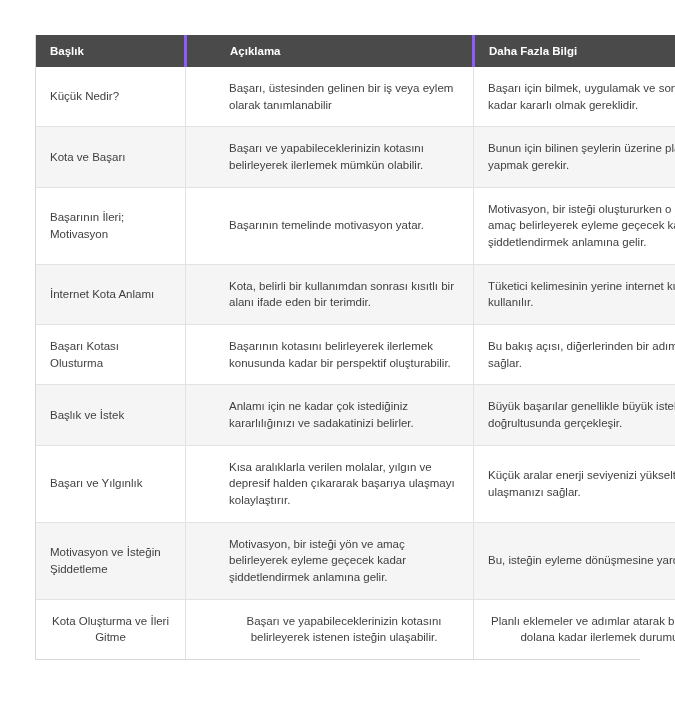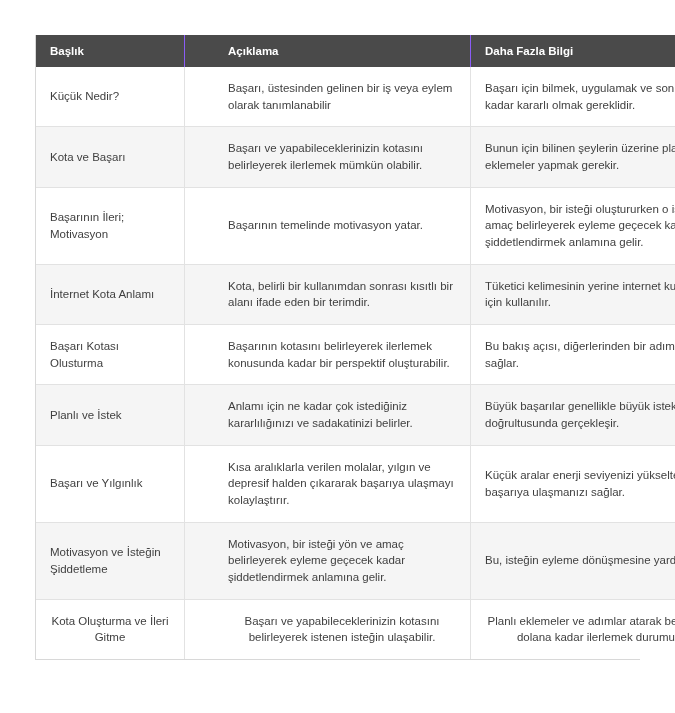--- a/index.html
+++ b/index.html
@@ -41,21 +41,21 @@
     border-collapse: collapse;
     table-layout: fixed;
   }
   thead th {
     background: #4a4a4a;
     color: #ffffff;
     font-size: 11.5px;
     font-weight: bold;
     text-align: left;
     padding: 10px 14px;
-    border-right: 1px solid #8b5cf6;
+    border-right: 3px solid #8b5cf6;
     vertical-align: middle;
   }
   thead th:last-child {
     border-right: none;
   }
   tbody td {
     font-size: 11.5px;
     line-height: 1.45;
     padding: 13px 14px;
     vertical-align: middle;
@@ -116,21 +116,21 @@
           <td class="col-1">İnternet Kota Anlamı</td>
           <td class="col-2">Kota, belirli bir kullanımdan sonrası kısıtlı bir alanı ifade eden bir terimdir.</td>
           <td class="col-3">Tüketici kelimesinin yerine internet kullanıcıları için kullanılır.</td>
         </tr>
         <tr class="plain">
           <td class="col-1">Başarı Kotası Olusturma</td>
           <td class="col-2">Başarının kotasını belirleyerek ilerlemek konusunda kadar bir perspektif oluşturabilir.</td>
           <td class="col-3">Bu bakış açısı, diğerlerinden bir adım önde olmayı sağlar.</td>
         </tr>
         <tr class="alt">
-          <td class="col-1">Planlı ve İstek</td>
+          <td class="col-1">Başlık ve İstek</td>
           <td class="col-2">Anlamı için ne kadar çok istediğiniz kararlılığınızı ve sadakatinizi belirler.</td>
           <td class="col-3">Büyük başarılar genellikle büyük istekler doğrultusunda gerçekleşir.</td>
         </tr>
         <tr class="plain">
           <td class="col-1">Başarı ve Yılgınlık</td>
           <td class="col-2">Kısa aralıklarla verilen molalar, yılgın ve depresif halden çıkararak başarıya ulaşmayı kolaylaştırır.</td>
           <td class="col-3">Küçük aralar enerji seviyenizi yükselterek başarıya ulaşmanızı sağlar.</td>
         </tr>
         <tr class="alt">
           <td class="col-1">Motivasyon ve İsteğin Şiddetleme</td>

